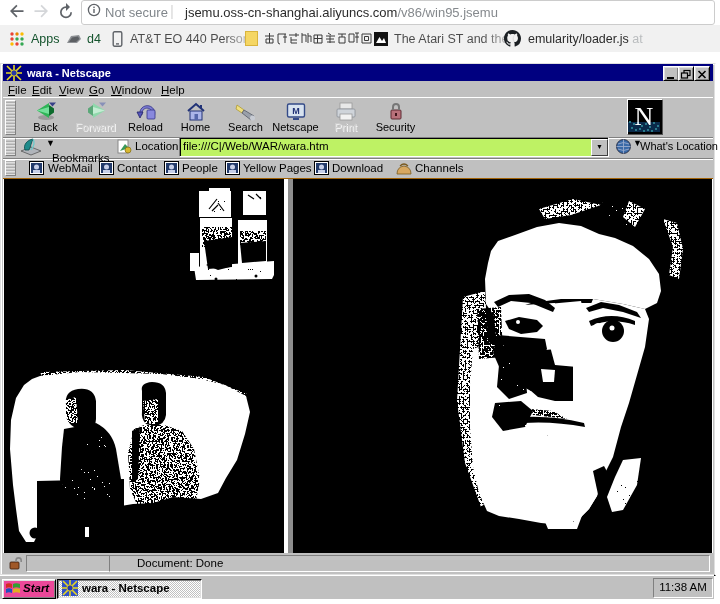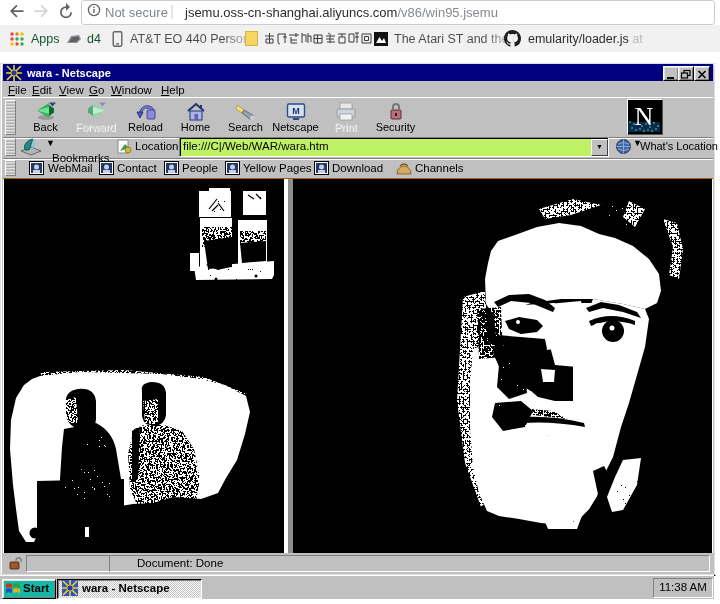--- a/index.html
+++ b/index.html
@@ -40,23 +40,23 @@
   #persbar{position:absolute;left:2px;top:94px;right:2px;height:20px;font-size:11.5px;
            border-bottom:6px solid #a16207;}
   #content{position:absolute;left:2px;top:115px;right:2px;bottom:22px;background:#fff;}
   #lframe{position:absolute;left:1px;top:0;width:280px;bottom:0;background:#000;overflow:hidden;}
   #divid{position:absolute;left:281px;top:0;width:9px;bottom:0;background:linear-gradient(90deg,#ffffff 0 4px,#8e8e8e 4px 9px);}
   #rframe{position:absolute;left:290px;top:0;right:1px;bottom:0;background:#000;overflow:hidden;}
   #statbar{position:absolute;left:2px;bottom:2px;right:2px;height:20px;background:#c0c0c0;}
   .sunken{border:1px solid;border-color:#808080 #fff #fff #808080;}
   
   #taskbar{position:absolute;left:0;top:512px;width:714px;height:23px;background:#c0c0c0;border-top:1px solid #fff;box-shadow:0 -1px 0 #dfdfdf;}
-  #startbtn{position:absolute;left:2px;top:3px;width:52px;height:18px;background:#14b8a6;
+  #startbtn{position:absolute;left:2px;top:3px;width:52px;height:18px;background:#ec4899;
             border:1px solid;border-color:#fff #000 #000 #fff;box-shadow:inset 1px 1px 0 #dfdfdf, inset -1px -1px 0 #808080;
-            font-weight:bold;font-size:11.5px;}
+            font-weight:bold;font-size:11.5px;font-style:italic;}
   #taskbtn{position:absolute;left:57px;top:3px;width:143px;height:18px;
            border:1px solid;border-color:#000 #fff #fff #000;box-shadow:inset 1px 1px 0 #808080, inset -1px -1px 0 #dfdfdf;
            background:conic-gradient(#fff 25%,#c0c0c0 0 50%,#fff 0 75%,#c0c0c0 0);background-size:2px 2px;
            font-weight:bold;font-size:11.5px;}
   #clock{position:absolute;right:1px;top:2px;width:58px;height:18px;font-size:11.5px;
          border:1px solid;border-color:#808080 #fff #fff #808080;text-align:center;line-height:17px;}
   .pico{position:absolute;top:3px;}
   .plbl{position:absolute;top:4px;font-size:11.5px;color:#000;}
 </style>
 </head>

